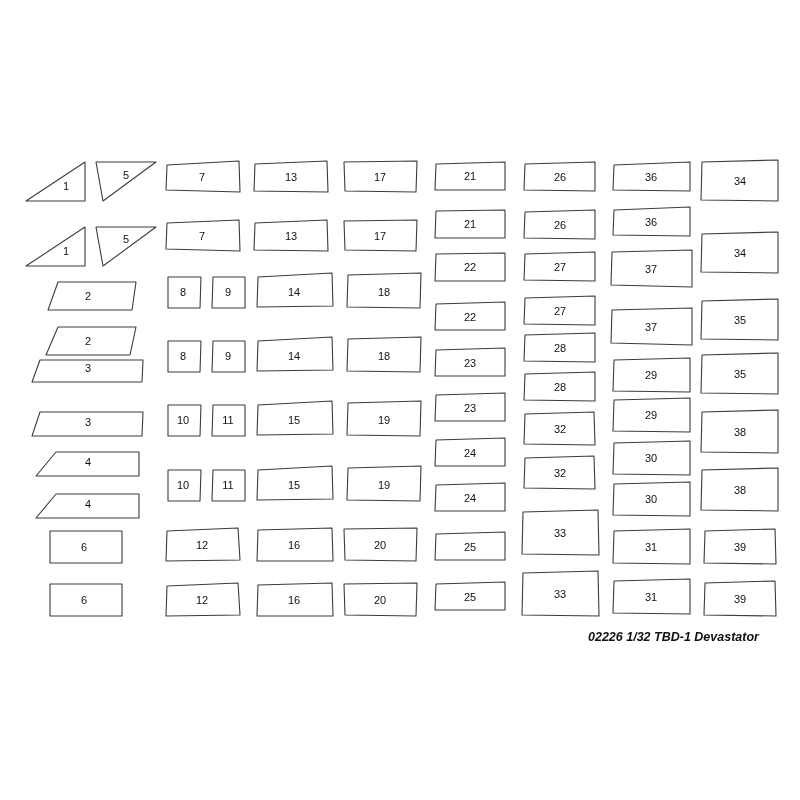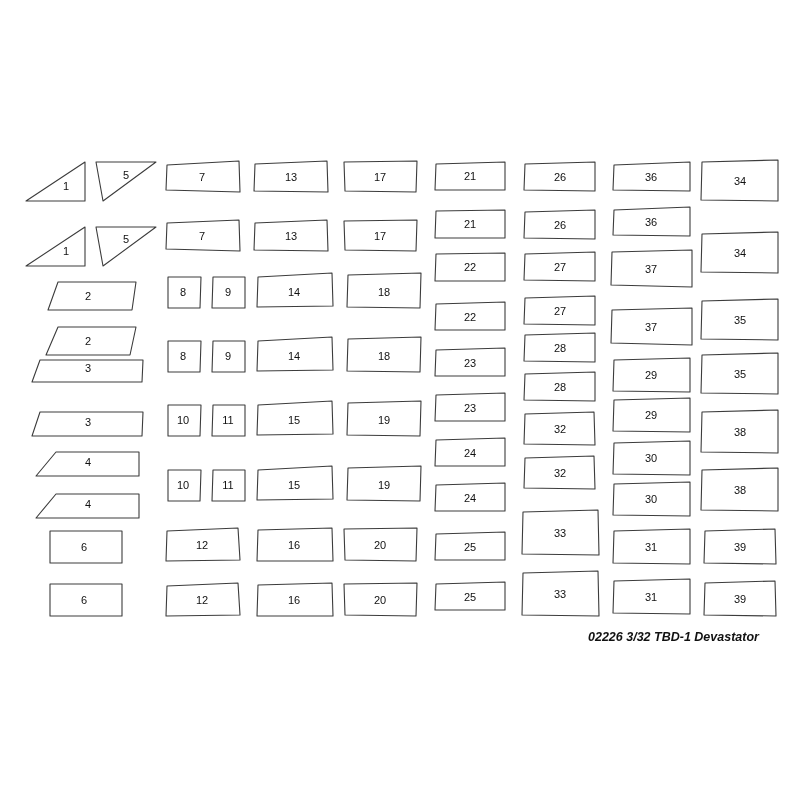--- a/index.html
+++ b/index.html
@@ -206,14 +206,14 @@
       <div class="part-label" style="left: 651px; top: 597px;">31</div>
       <div class="part-label" style="left: 740px; top: 181px;">34</div>
       <div class="part-label" style="left: 740px; top: 253px;">34</div>
       <div class="part-label" style="left: 740px; top: 320px;">35</div>
       <div class="part-label" style="left: 740px; top: 374px;">35</div>
       <div class="part-label" style="left: 740px; top: 432px;">38</div>
       <div class="part-label" style="left: 740px; top: 490px;">38</div>
       <div class="part-label" style="left: 740px; top: 547px;">39</div>
       <div class="part-label" style="left: 740px; top: 599px;">39</div>
     </div>
-  <div id="caption" style="left: 588px; top: 630px;">02226 3/32 TBD-1 Devastator</div>
+  <div id="caption" style="left: 588px; top: 630px;">02226 1/32 TBD-1 Devastator</div>
 </div>
 
 </body></html>

